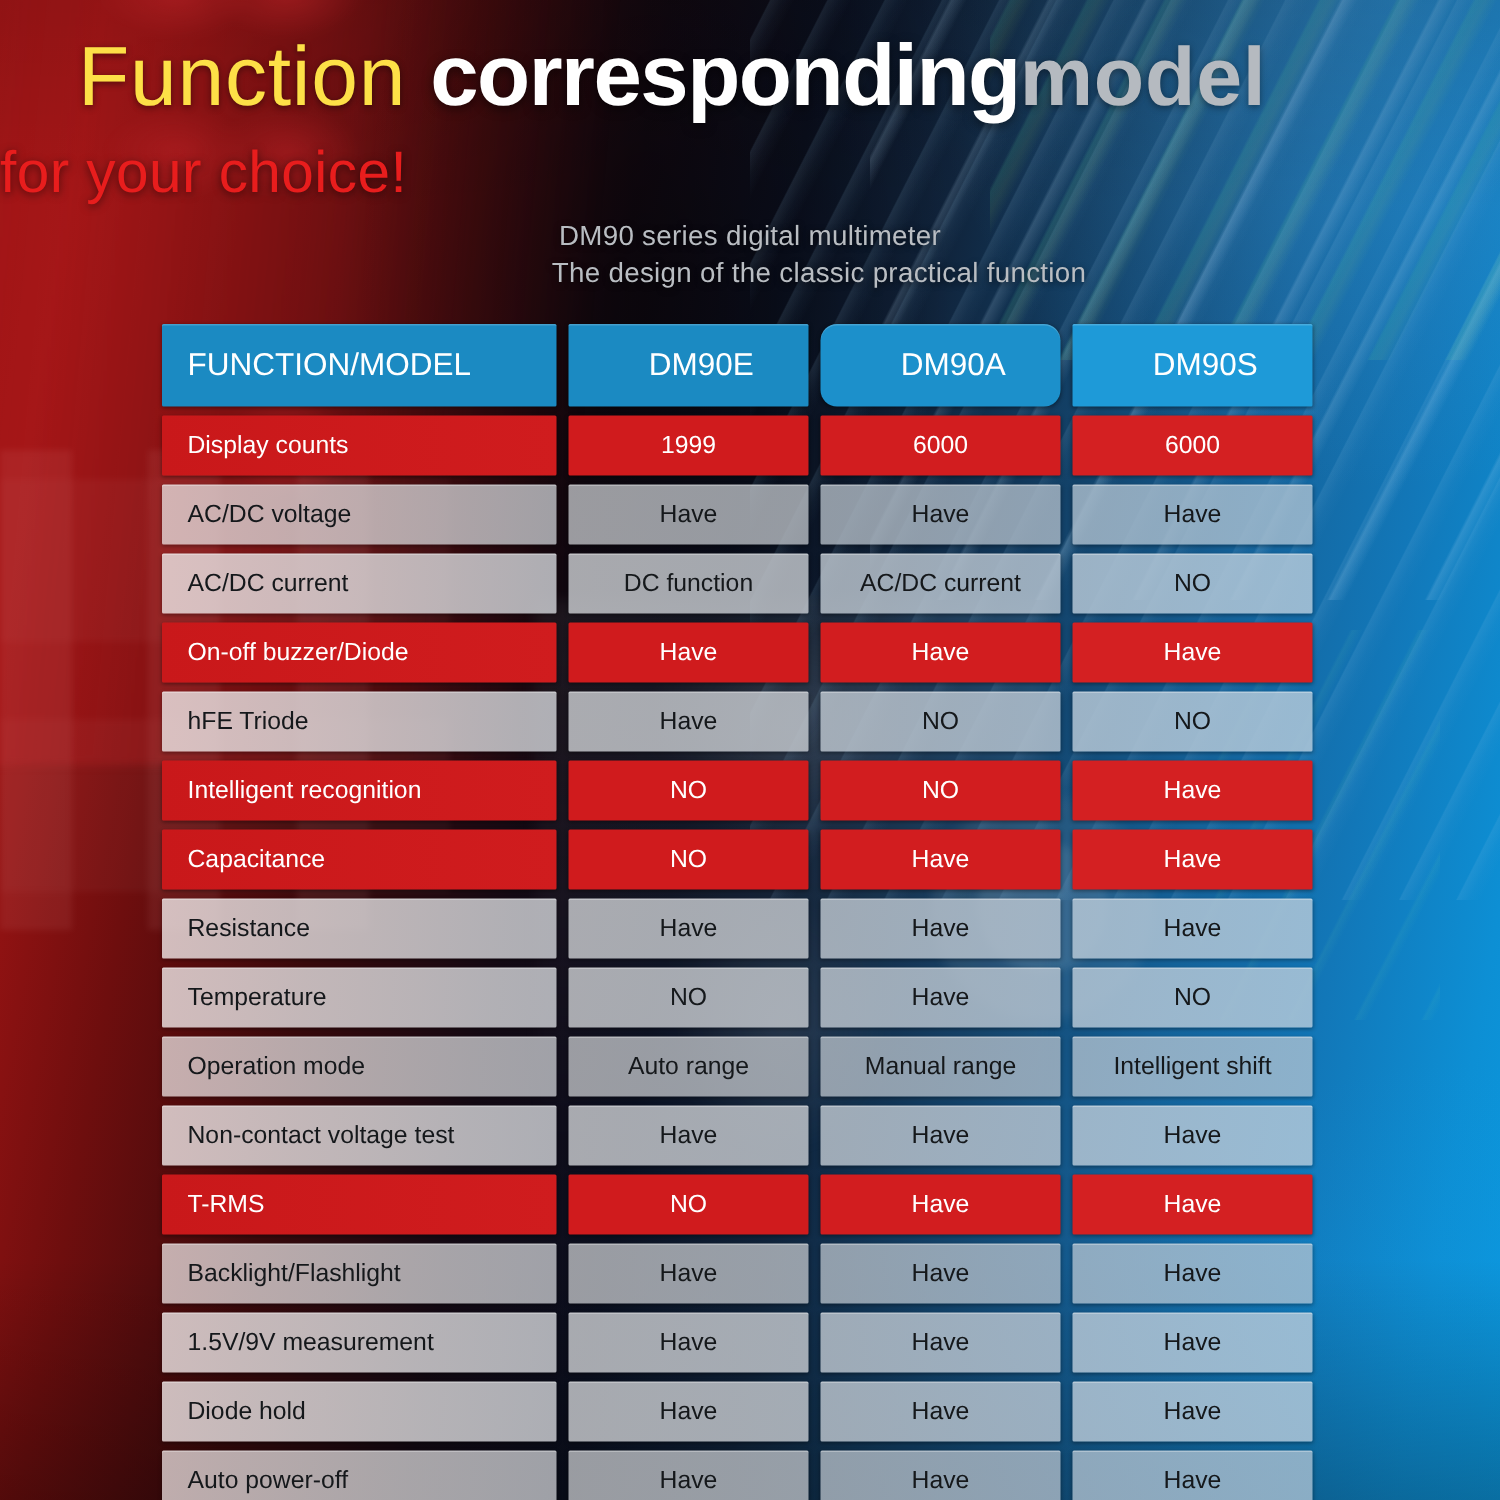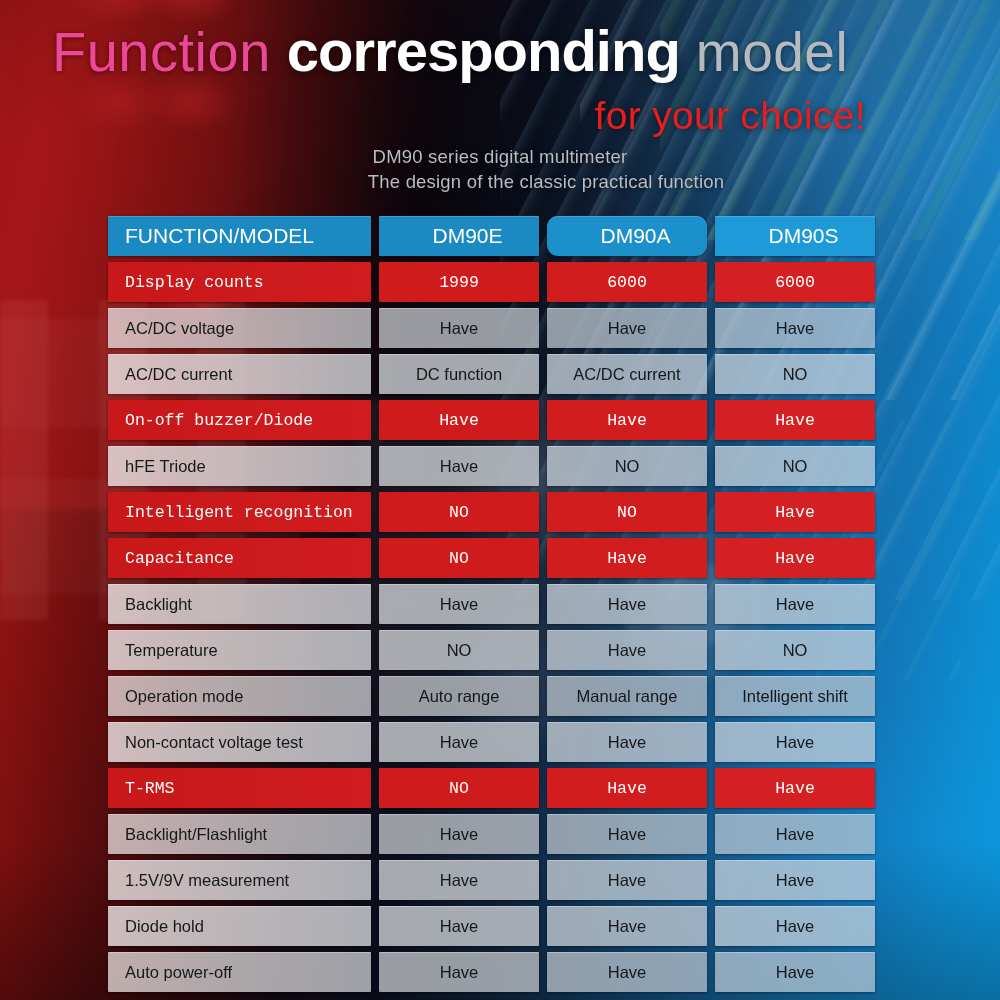--- a/index.html
+++ b/index.html
@@ -136,38 +136,38 @@
   }
 
   
   .hero { position:absolute; left:0; top:0; width:1000px; }
 
   .title-line1 {
     position:absolute; left:52px; top:22px; width:900px;
     white-space:nowrap; line-height:1;
   }
   .t-function {
-    font-size:56px; font-weight:400; color:#ec4899;
+    font-size:56px; font-weight:400; color:#fde047;
     letter-spacing:.5px;
     text-shadow:0 1px 5px rgba(0,0,0,.45);
   }
   .t-corresponding {
     font-size:58px; font-weight:700; color:#ffffff;
     letter-spacing:-1px; margin-left:16px;
     text-shadow:0 2px 7px rgba(0,0,0,.55);
     margin-top:24px;
   }
   .t-model {
-    font-size:55px; font-weight:400; color:#b5bac0;
-    letter-spacing:.5px; margin-left:16px;
+    font-size:55px; font-weight:700; color:#b5bac0;
+    letter-spacing:.5px; 
     text-shadow:0 1px 5px rgba(0,0,0,.4);
   }
   .title-line2 {
     position:absolute; left:0; top:96px; width:866px;
-    text-align:right; line-height:1;
+    text-align:left; line-height:1;
   }
   .t-choice {
     font-size:39px; font-weight:400; color:#e81d1d;
     letter-spacing:.3px;
     text-shadow:0 1px 6px rgba(0,0,0,.55);
   }
   .subtitle {
     position:absolute; left:0; top:0; width:1000px;
     text-align:center; color:#b9bdc2;
     font-size:18.5px; letter-spacing:.2px;
@@ -188,40 +188,39 @@
     display:flex; align-items:center;
     height:40px;
     font-size:16.5px;
     border-radius:1px;
   }
   .c-label { width:263px; padding-left:17px; justify-content:flex-start; }
   .c-val   { width:160px; justify-content:center; }
 
   
   .row-head .cell {
-    height:40px;
+    height:55px;
     background:#1b8ac2;
     color:#ffffff;
     font-size:21px;
     box-shadow:inset 0 1px 0 rgba(255,255,255,.18),
                0 1px 3px rgba(0,0,0,.45);
     padding-left:17px;
   }
   .row-head .c-label { font-size:21px; }
   .row-head .c-val:nth-child(2) { background:#1b8ac2; }
   .row-head .c-val:nth-child(3) { background:#1c90cb;border-radius:11px; }
   .row-head .c-val:nth-child(4) { background:#1e9ad8;text-align:right; }
 
   
   .row-red .cell {
     background:#cc1a1c;
     color:#ffffff;
     font-weight:400;
     box-shadow:0 1px 3px rgba(0,0,0,.42);
-    font-family:Liberation Mono, monospace;
   }
   .row-red .c-label { background:linear-gradient(to right,#c9181a,#d01c1e); }
   .row-red .c-val:nth-child(2) { background:#d01b1d; }
   .row-red .c-val:nth-child(3) { background:#d21d1f; }
   .row-red .c-val:nth-child(4) { background:#d42022; }
 
   
   .row-norm .cell {
     color:#15181b;
     box-shadow:inset 0 1px 0 rgba(255,255,255,.30),
@@ -330,21 +329,21 @@
         <div class="cell c-val">NO</div>
         <div class="cell c-val">Have</div>
       </div>
       <div class="row row-red">
         <div class="cell c-label">Capacitance</div>
         <div class="cell c-val">NO</div>
         <div class="cell c-val">Have</div>
         <div class="cell c-val">Have</div>
       </div>
       <div class="row row-norm light">
-        <div class="cell c-label">Backlight</div>
+        <div class="cell c-label">Resistance</div>
         <div class="cell c-val">Have</div>
         <div class="cell c-val">Have</div>
         <div class="cell c-val">Have</div>
       </div>
       <div class="row row-norm light">
         <div class="cell c-label">Temperature</div>
         <div class="cell c-val">NO</div>
         <div class="cell c-val">Have</div>
         <div class="cell c-val">NO</div>
       </div>

